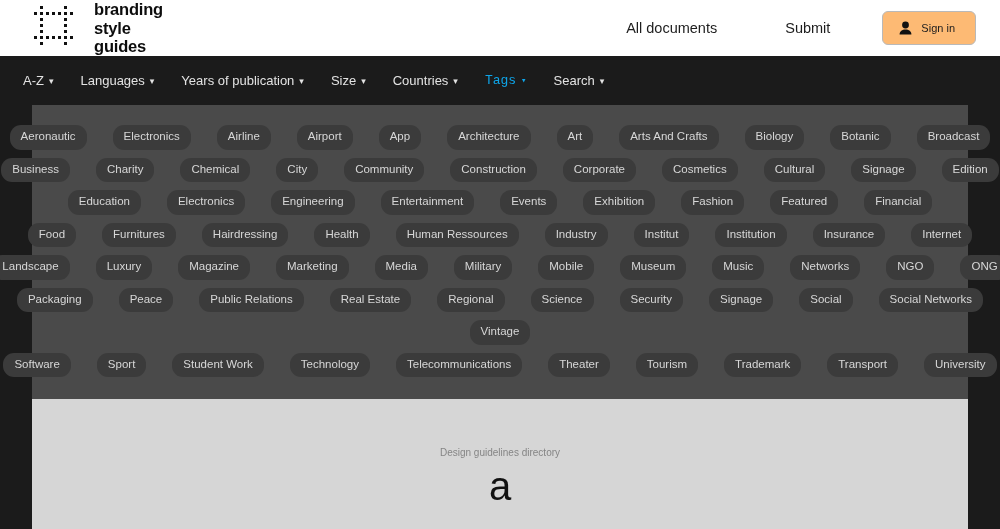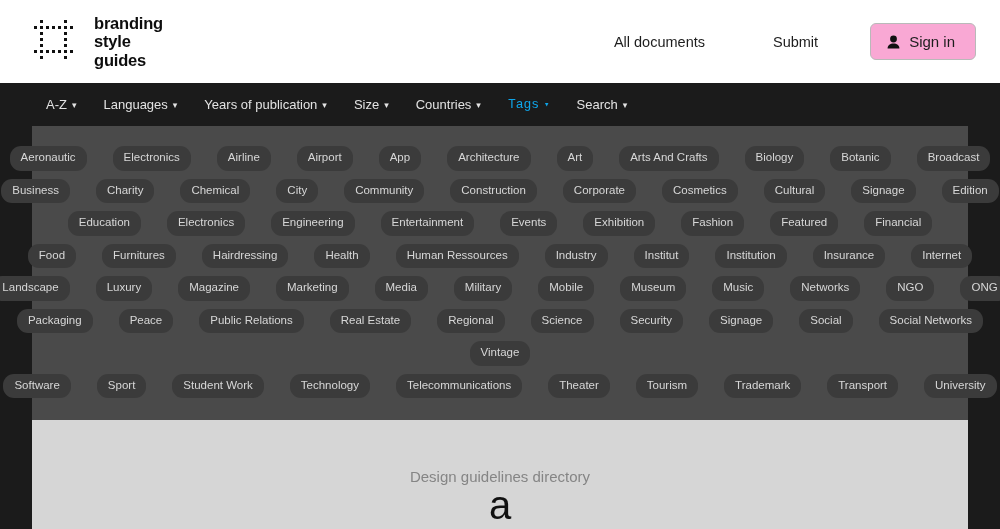--- a/index.html
+++ b/index.html
@@ -7,21 +7,21 @@
   html, body {
     width: 1000px; height: 529px;
     overflow: hidden;
     background: #1b1b1b;
     font-family: "Liberation Sans", sans-serif;
     -webkit-font-smoothing: antialiased;
   }
 
   
   .site-header {
-    height: 83px;
+    height: 56px;
     background: #ffffff;
     display: flex;
     align-items: center;
     padding: 0 24px 0 32px;
   }
   .brand {
     display: flex;
     align-items: center;
     gap: 14px;
     cursor: pointer;
@@ -55,37 +55,37 @@
     white-space: nowrap;
     cursor: pointer;
   }
   .nav-link:last-of-type { margin-right: 40px; }
   .signin-btn {
     display: inline-flex;
     align-items: center;
     gap: 9px;
     border: 1px solid #b9b9b9;
     border-radius: 6px;
-    background: #f9a8d4;
+    background: #fdba74;
     padding: 9px 20px 9px 16px;
-    font-size: 15px;
+    font-size: 11px;
     color: #1d1d1d;
     cursor: pointer;
     font-family: "Liberation Sans", sans-serif;
     white-space: nowrap;
   }
   .signin-btn .person-icon { display: block; }
 
   
   .filter-bar {
-    height: 43px;
+    height: 49px;
     background: #1b1b1b;
     display: flex;
     align-items: center;
-    padding-left: 46px;
+    padding-left: 23px;
   }
   .filter-item {
     display: inline-flex;
     align-items: baseline;
     gap: 5px;
     color: #e3e3e3;
     font-size: 13px;
     margin-right: 27px;
     cursor: pointer;
     white-space: nowrap;
@@ -130,23 +130,23 @@
   }
 
   
   .directory-panel {
     background: #d6d6d6;
     text-align: center;
     padding-top: 48px;
     height: 139px;
   }
   .directory-sub {
-    font-size: 15px;
+    font-size: 10px;
     color: #858585;
-    margin-bottom: 0;
+    margin-bottom: 8px;
   }
   .directory-letter {
     font-size: 40px;
     font-weight: 400;
     color: #111111;
     line-height: 1;
     margin-bottom: 10px;
     font-family: "Liberation Sans", sans-serif;
   }
 </style>

